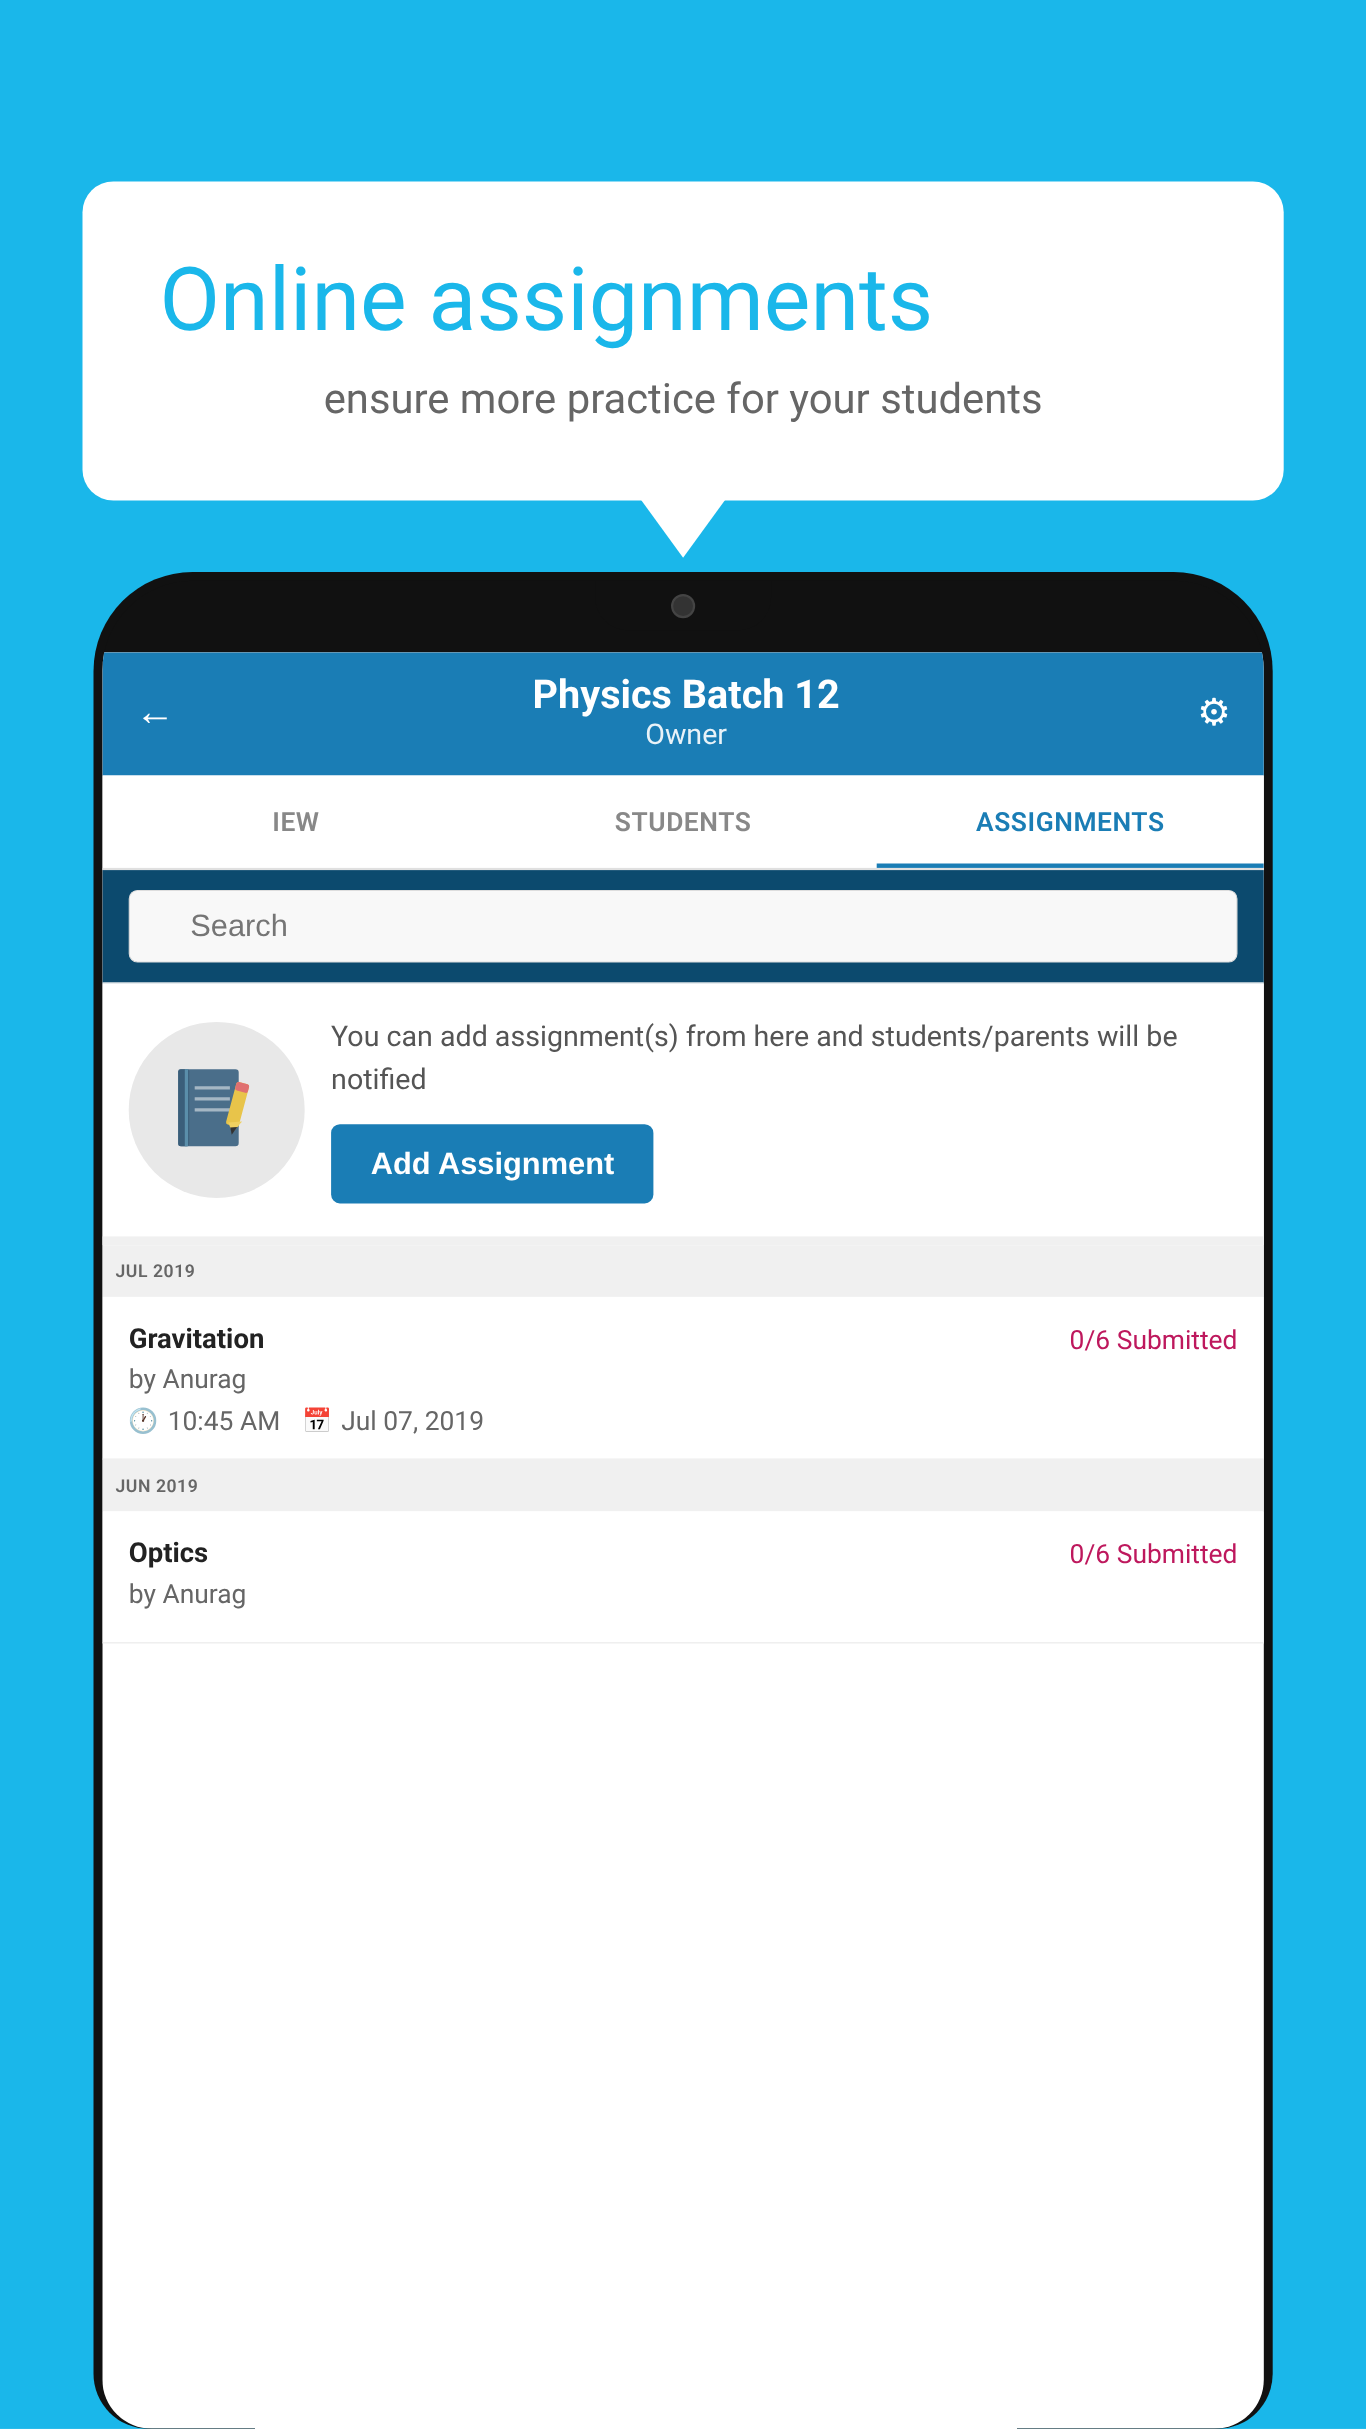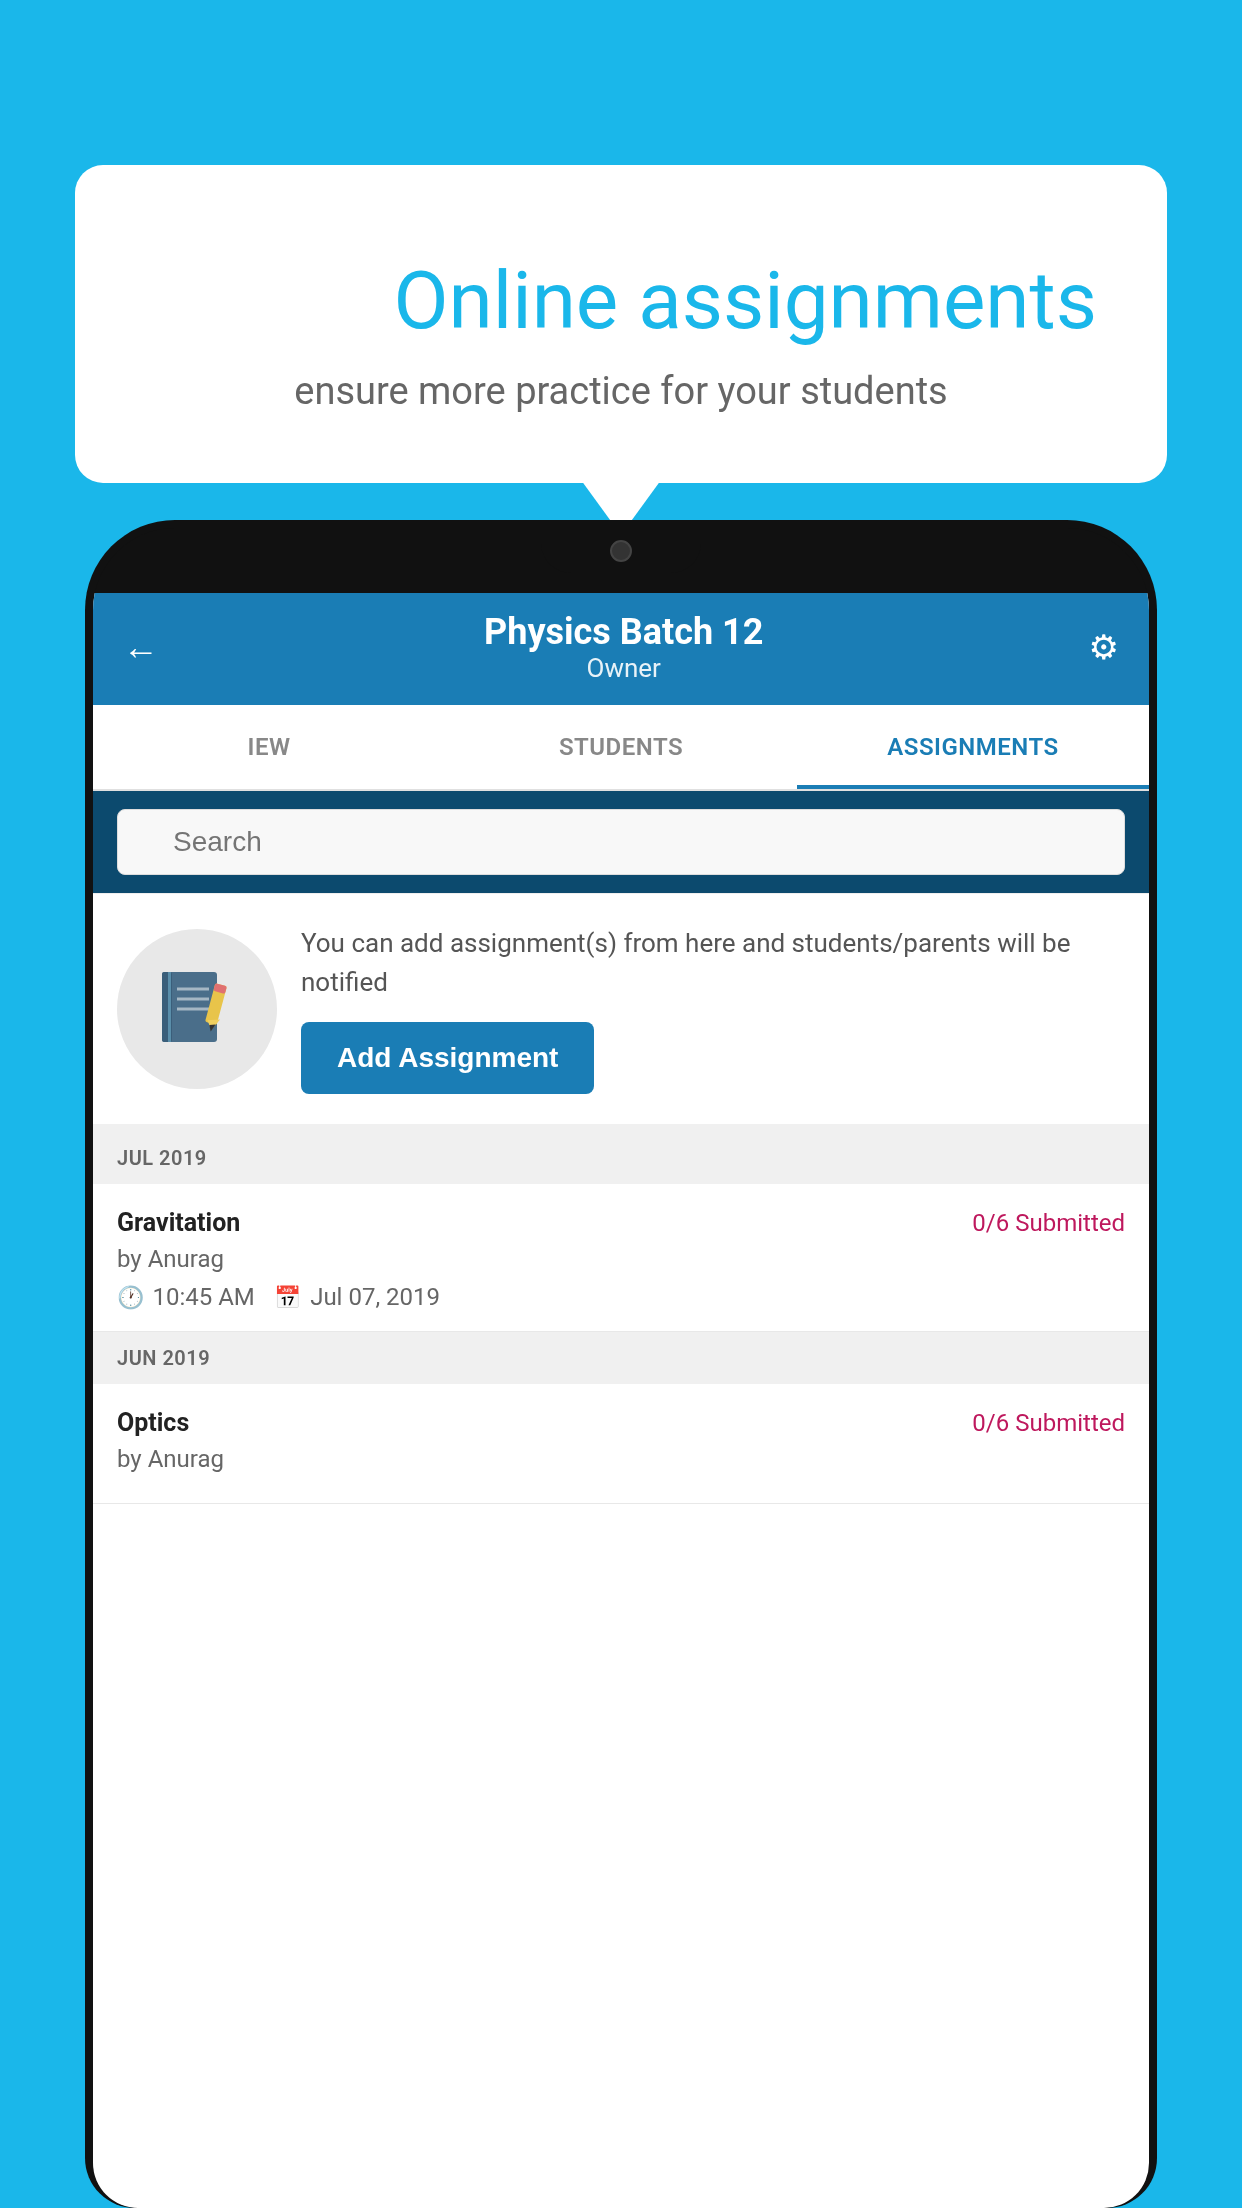--- a/index.html
+++ b/index.html
@@ -38,24 +38,23 @@
       height: 0;
       border-left: 40px solid transparent;
       border-right: 40px solid transparent;
       border-top: 55px solid white;
     }
 
     .bubble-title {
       font-size: 80px;
       color: #1ab7ea;
       font-weight: 400;
-      text-align: right;
+      text-align: left;
       line-height: 1.2;
       margin-bottom: 20px;
-      margin-top: 28px;
     }
 
     .bubble-subtitle {
       font-size: 38px;
       color: #666;
       font-weight: 400;
       text-align: center;
     }
 
     
@@ -322,22 +321,22 @@
       border-radius: 8px;
       padding: 20px 36px;
       font-size: 28px;
       font-weight: 600;
       cursor: pointer;
     }
 
     
     .section-header {
       background: #f0f0f0;
-      padding: 14px 24px;
-      font-size: 20px;
+      padding: 14px 12px;
+      font-size: 16px;
       color: #666;
       font-weight: 600;
       letter-spacing: 0.5px;
     }
 
     
     .assignment-item {
       background: white;
       padding: 24px 24px 20px;
       border-bottom: 1px solid #e8e8e8;

